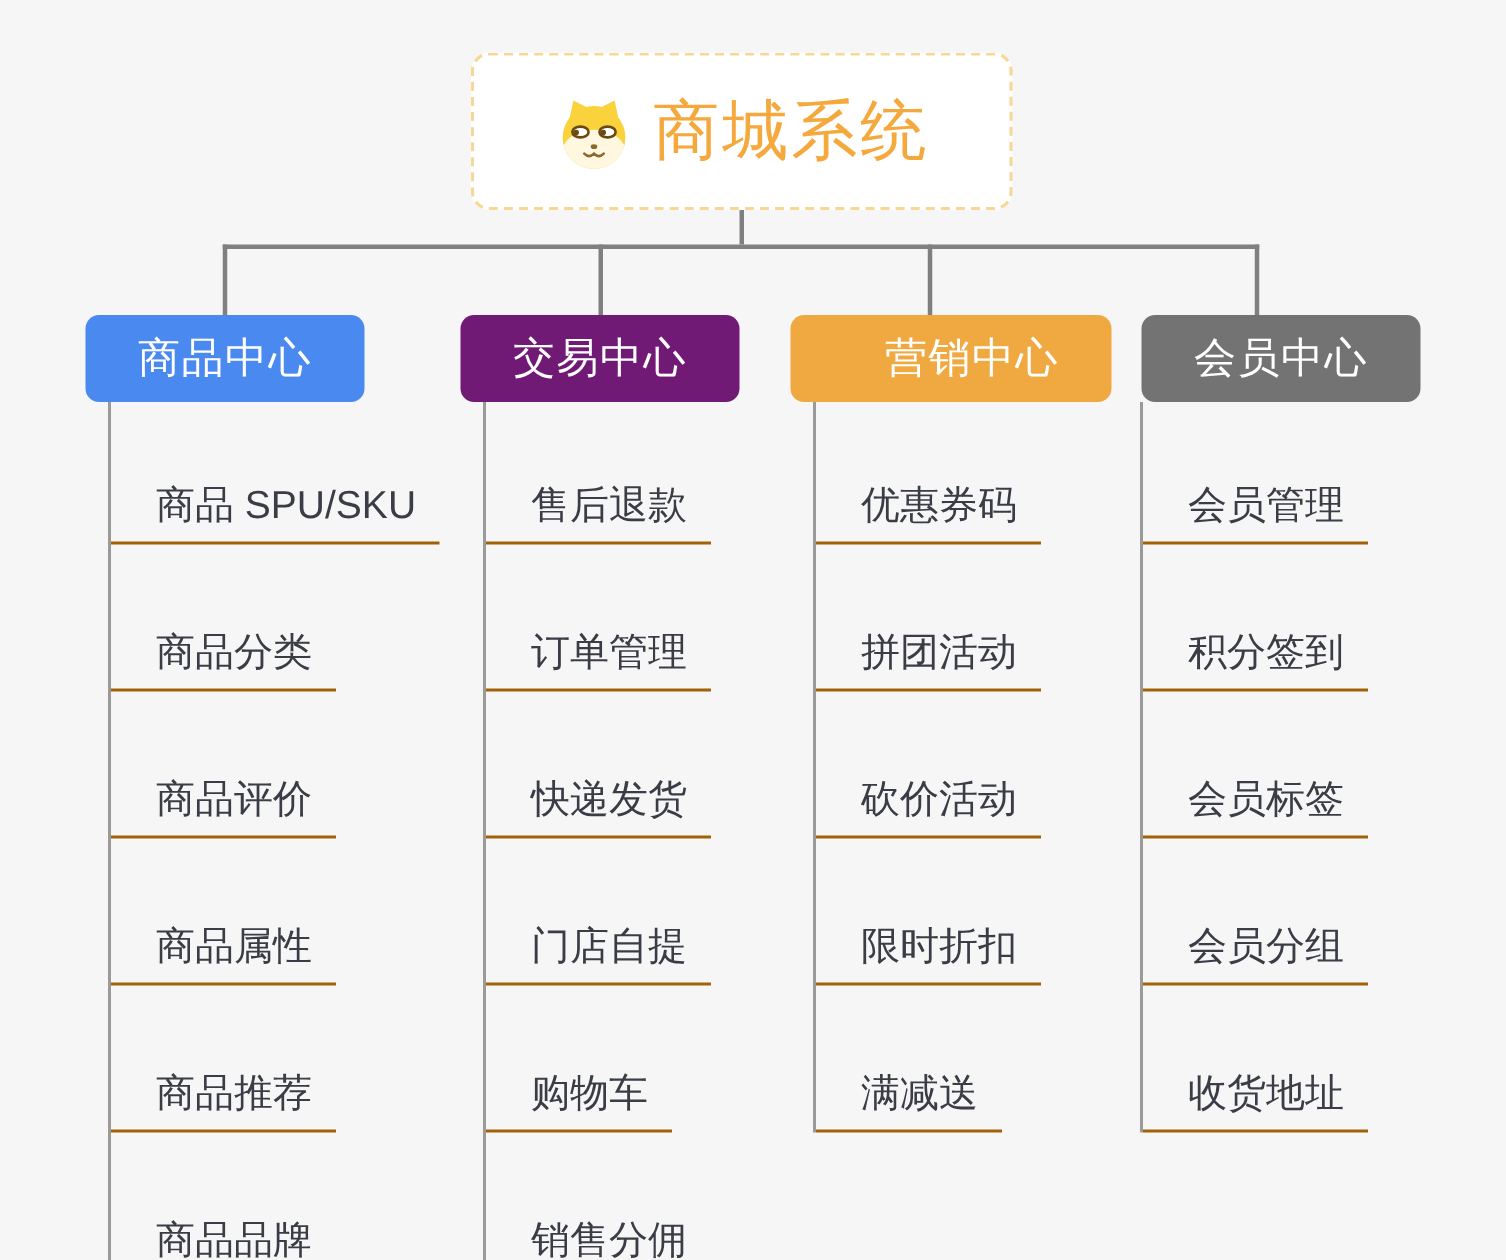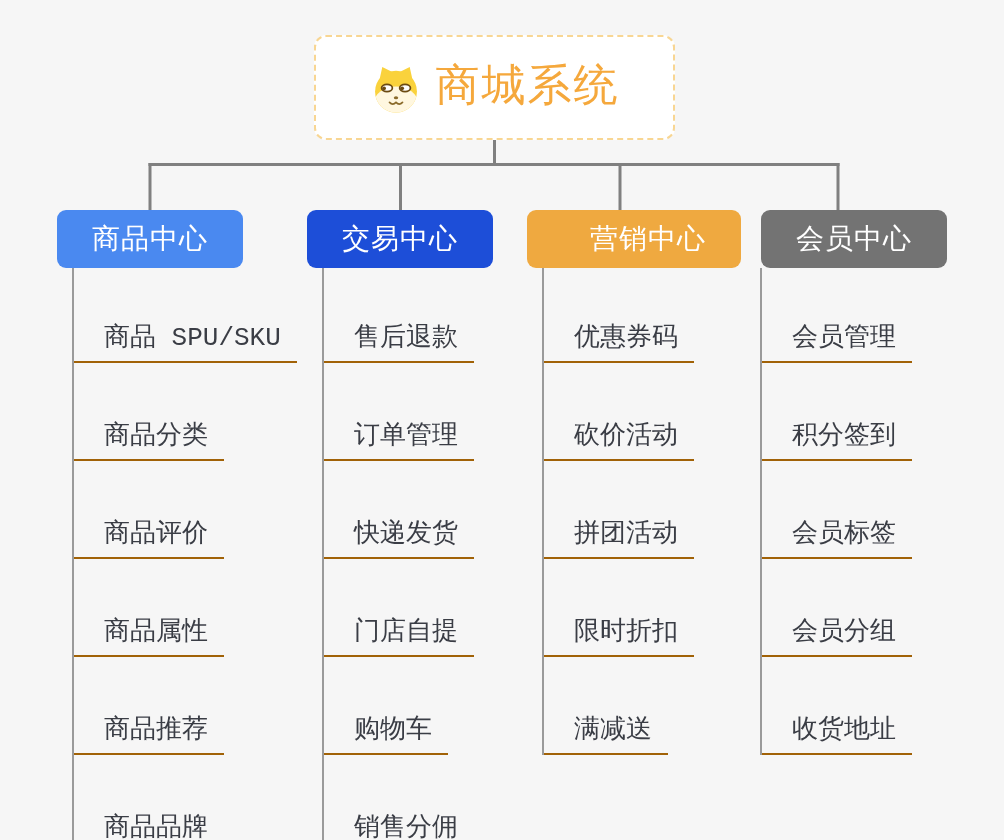--- a/index.html
+++ b/index.html
@@ -1,21 +1,21 @@
 <!DOCTYPE html>
 <html><head>
 <meta charset="utf-8">
 <style>
   html,body{margin:0;padding:0;}
   .canvas{
     position:relative;
     width:1004px;height:840px;
     background:#f6f6f6;
     overflow:hidden;
-    font-family:Liberation Mono, monospace;
+    font-family:Liberation Sans, sans-serif;
   }
   svg.connectors{position:absolute;left:0;top:0;pointer-events:none;}
 
   
   .root{
     position:absolute;left:314px;top:35px;width:361px;height:105px;
     background:#ffffff;
     border:2px dashed #f8d693;
     border-radius:12px;
     box-sizing:border-box;
@@ -99,37 +99,37 @@
       <div class="item">商品 SPU/SKU</div>
       <div class="item">商品分类</div>
       <div class="item">商品评价</div>
       <div class="item">商品属性</div>
       <div class="item">商品推荐</div>
       <div class="item">商品品牌</div>
     </div>
   </div>
 
   <div class="branch b1">
-    <div class="branch-header" style="background-color: #1d4ed8;">交易中心</div>
+    <div class="branch-header" style="background-color: #701a75;">交易中心</div>
     <div class="items">
       <div class="item">售后退款</div>
       <div class="item">订单管理</div>
       <div class="item">快递发货</div>
       <div class="item">门店自提</div>
       <div class="item">购物车</div>
       <div class="item">销售分佣</div>
     </div>
   </div>
 
   <div class="branch b2">
     <div class="branch-header" style="background-color: rgb(239, 169, 64); padding-left: 28px;">营销中心</div>
     <div class="items">
       <div class="item">优惠券码</div>
+      <div class="item">拼团活动</div>
       <div class="item">砍价活动</div>
-      <div class="item">拼团活动</div>
       <div class="item">限时折扣</div>
       <div class="item">满减送</div>
     </div>
   </div>
 
   <div class="branch b3">
     <div class="branch-header" style="background-color: #737373; margin-left: 16px;">会员中心</div>
     <div class="items">
       <div class="item">会员管理</div>
       <div class="item">积分签到</div>

